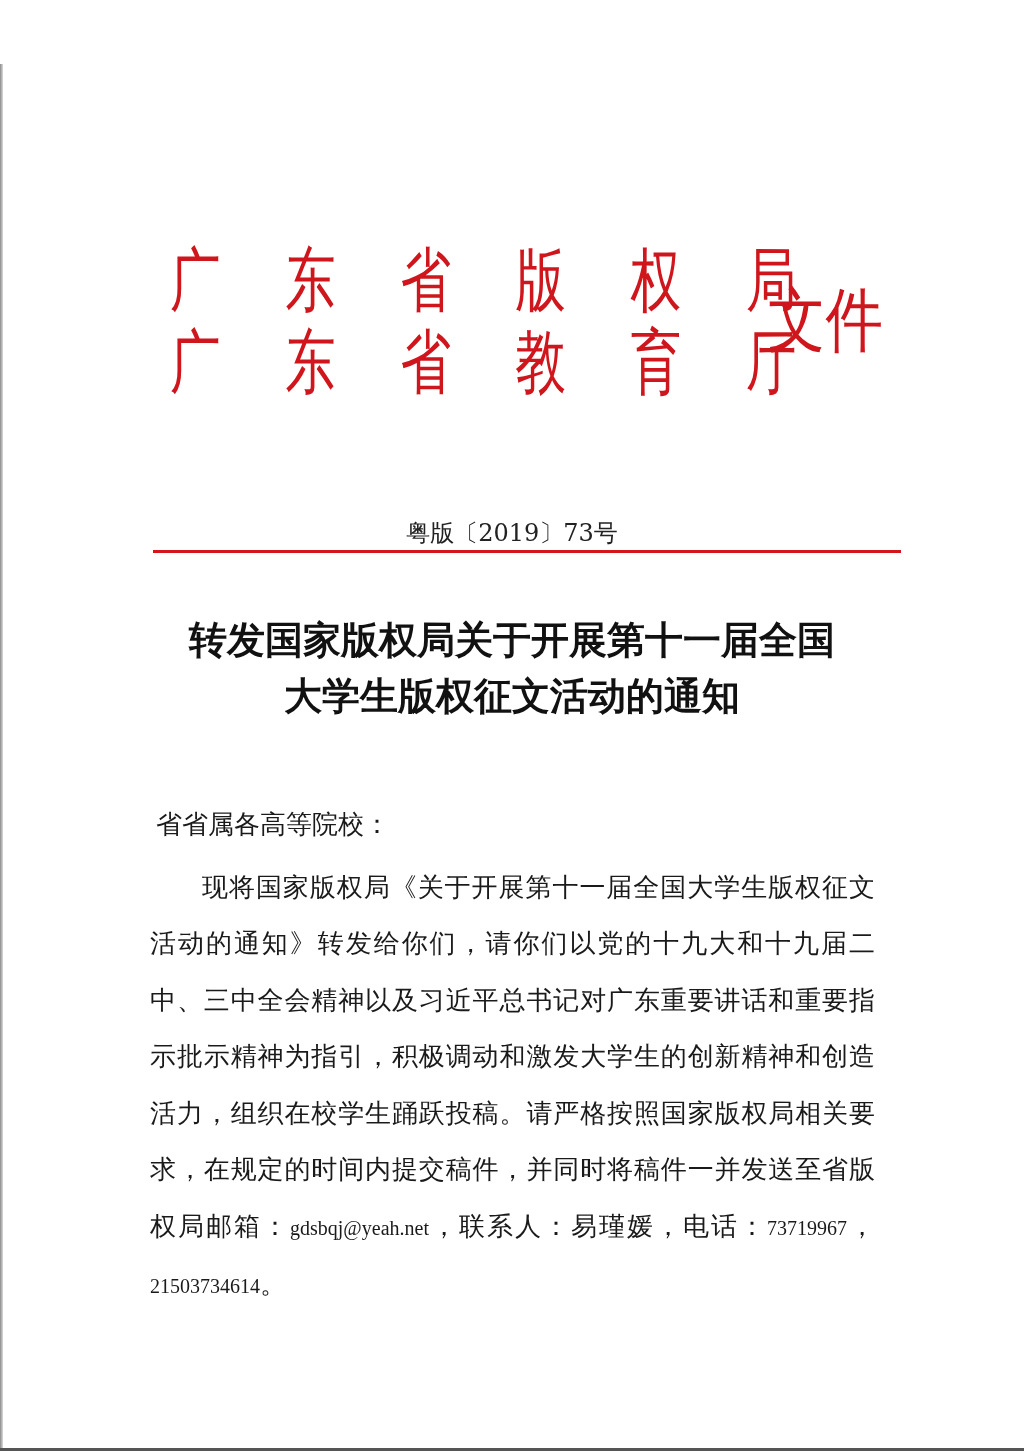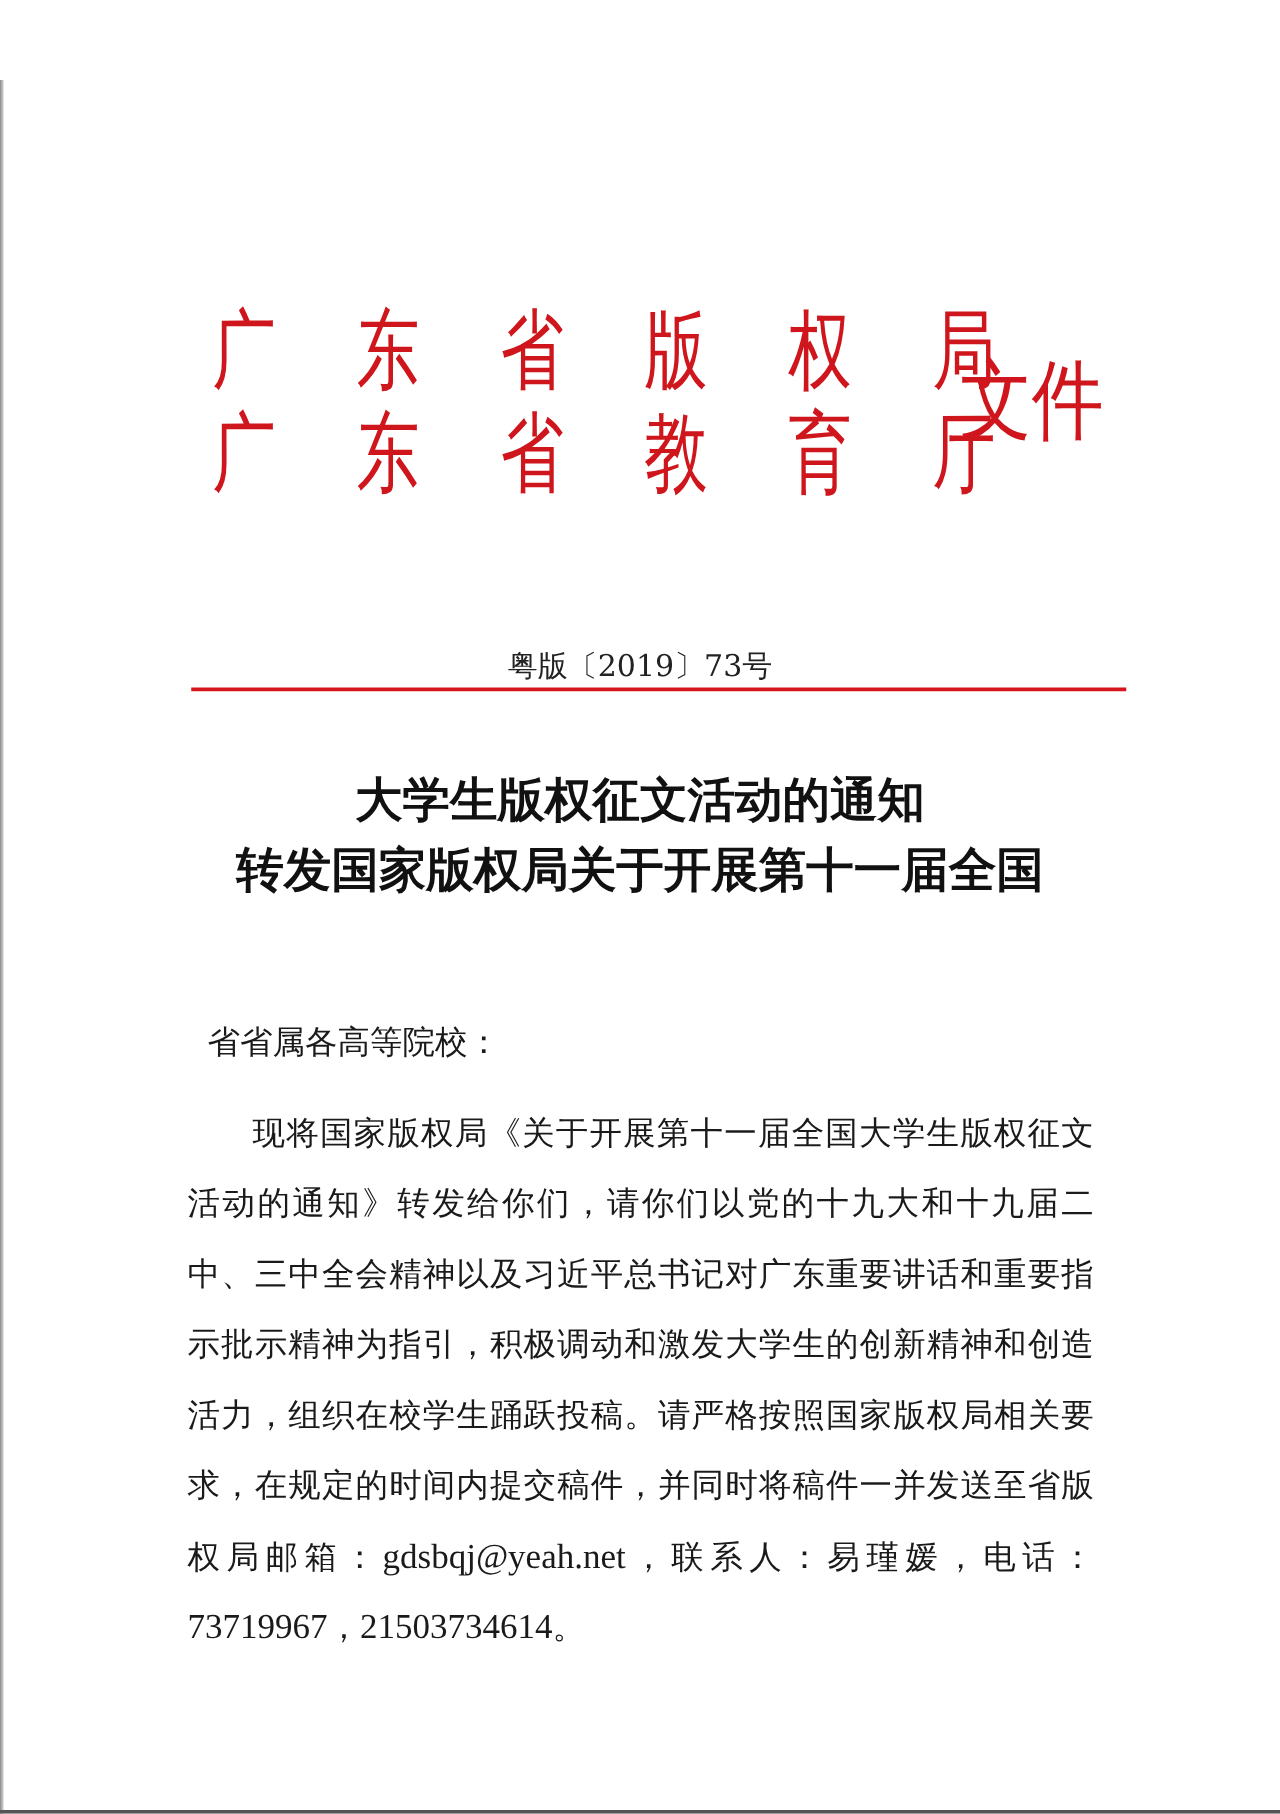--- a/index.html
+++ b/index.html
@@ -105,31 +105,31 @@
       left: 150px;
       top: 790px;
       width: 725px;
       font-family: "DejaVu Sans", "Liberation Sans", sans-serif;
       font-size: 26px;
       line-height: 56.5px;
       color: #1a1a1a;
       text-align: justify;
     }
     .salutation {
-      margin: 16px;
+      margin: 6px;
     }
     .paragraph {
       margin: 0;
       text-indent: 2em;
       text-align: justify;
       text-align-last: left;
     }
     .latin {
       font-family: "Liberation Serif", "DejaVu Serif", serif;
-      font-size: 28px;
+      font-size: 20px;
     }
   </style>
 </head>
 <body>
 
 <div class="scan-edge-left"></div>
 
 <div class="masthead">
   <div class="masthead-row r1">
     <span>广</span>
@@ -147,22 +147,22 @@
     <span>育</span>
     <span>厅</span>
   </div>
   <div class="masthead-suffix">文件</div>
 </div>
 
 <div class="doc-number">粤版〔2019〕73号</div>
 <div class="red-rule"></div>
 
 <div class="title">
+  <div>转发国家版权局关于开展第十一届全国</div>
   <div>大学生版权征文活动的通知</div>
-  <div>转发国家版权局关于开展第十一届全国</div>
 </div>
 
 <div class="body-text">
   <p class="salutation">省省属各高等院校：</p>
   <p class="paragraph"><span>现将国家版权局《关于开展第十一届全国大学生版权征文活动的通知》转发给你们，请你们以党的十九大和十九届二中、三中全会精神以及习近平总书记对广东重要讲话和重要指示批示精神为指引，积极调动和激发大学生的创新精神和创造活力，组织在校学生踊跃投稿。请严格按照国家版权局相关要求，在规定的时间内提交稿件，并同时将稿件一并发送至省版权局邮箱：</span><span class="latin">gdsbqj@yeah.net</span><span>，联系人：易瑾媛，电话：</span><span class="latin">73719967</span><span>，</span><span class="latin">21503734614</span><span>。</span></p>
 </div>
 
 <div class="scan-edge-bottom"></div>
 
 </body></html>

